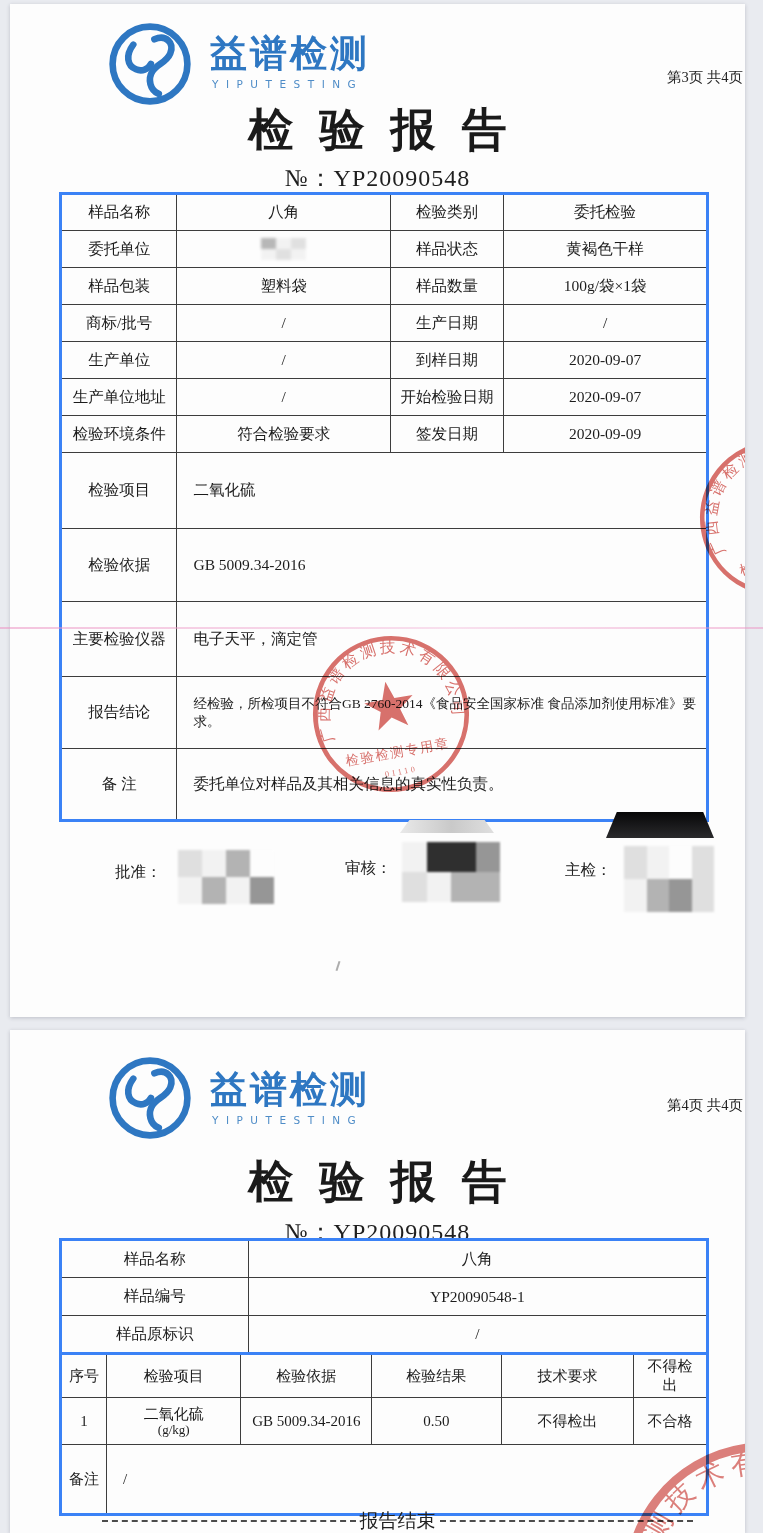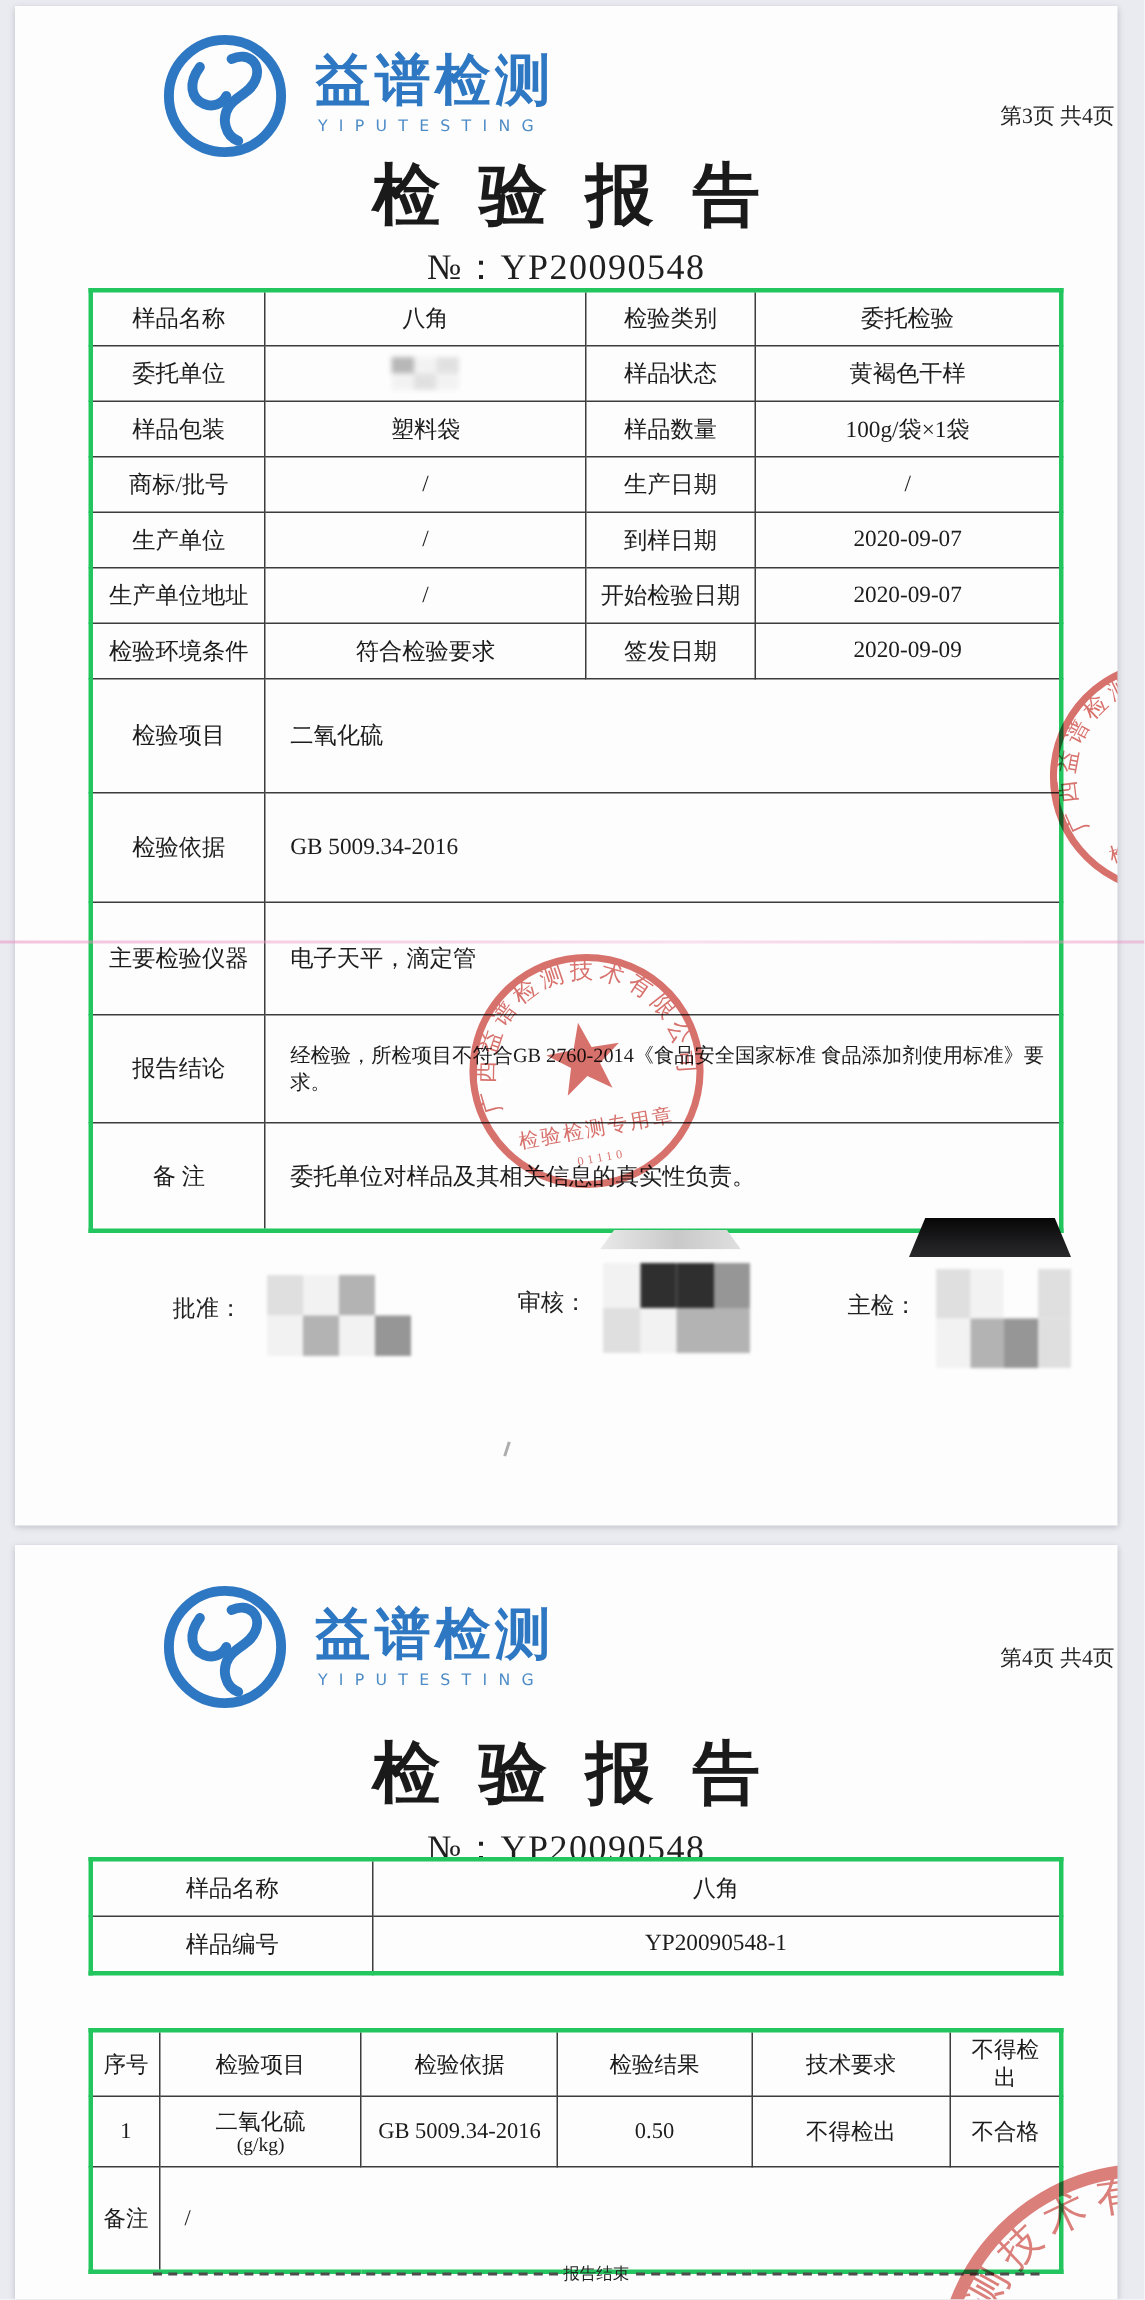--- a/index.html
+++ b/index.html
@@ -48,21 +48,21 @@
   #page1 .report-no { top:158px; }
   #page2 .report-no { top:186px; }
 
   
   table.rpt {
     position:absolute; left:49px; width:650px;
     border-collapse:collapse; table-layout:fixed;
     font-size:15.5px; color:#1c1c1c;
   }
   table.rpt td { border:1.5px solid #3d3d3d; text-align:center; padding:2px 6px; }
-  table.rpt { border:3px solid #22c55e; }
+  table.rpt { border:3px solid #3b82f6; }
   #t1 { top:188px; }
   #t1 tr.r  { height:37px; }
   tr.h76 { height:76px; } tr.h73 { height:73px; } tr.h75 { height:75px; } tr.h72 { height:72px; }
   td.wval { text-align:left !important; padding-left:16px !important; }
   td.concl { font-size:13.5px; }
   #t2 { top:208px; }
   #t2 tr { height:38px; }
   #t3 { top:322px; font-size:15px; }
   #t3 tr.hd { height:34px; }
   #t3 tr.dat { height:47px; }
@@ -88,21 +88,21 @@
   .trap { position:absolute; clip-path:polygon(10% 0,90% 0,100% 100%,0 100%); }
   #trap-light { left:390px; top:816px; width:94px; height:13px;
     background:linear-gradient(90deg,#e9e9e9,#c9c9c9 55%,#dfdfdf); }
   #trap-dark { left:596px; top:808px; width:108px; height:26px;
     background:linear-gradient(180deg,#070708,#2a2a2c); }
   #pink-line { position:absolute; left:0; top:627px; width:763px; height:2px;
     background:linear-gradient(90deg,rgba(236,148,196,.55),rgba(240,170,210,.35) 60%,rgba(236,148,196,.5)); }
   #tick { position:absolute; left:327px; top:957px; width:2px; height:10px; background:#8a8a8a; transform:rotate(18deg); opacity:.7; }
 
   
-  .end-line { position:absolute; left:92px; right:52px; top:478px; display:flex; align-items:center; gap:4px; font-size:11px; color:#222; }
+  .end-line { position:absolute; left:92px; right:52px; top:478px; display:flex; align-items:center; gap:4px; font-size:19px; color:#222; }
   .end-line .dash { flex:1; height:0; border-top:2px dashed #4c4c4c; }
 
   svg text, svg textPath { font-family:"Liberation Serif","DejaVu Serif",serif; }
 </style>
 </head>
 <body>
 
 <div class="page" id="page1">
   <div class="hdr">
     <svg class="logo-mark" viewBox="0 0 100 100">
@@ -284,20 +284,24 @@
         <col style="width:71%">
       </colgroup>
     <tbody>
         <tr>
       <td>样品名称</td>
       <td>八角</td>
     </tr>
     <tr>
       <td>样品编号</td>
       <td>YP20090548-1</td>
+    </tr>
+    <tr>
+      <td>样品原标识</td>
+      <td>/</td>
     </tr>
   </tbody>
     </table>
 
   <table class="rpt" id="t3">
     <colgroup>
         <col style="width:7.1%">
         <col style="width:20.8%">
         <col style="width:20.2%">
         <col style="width:20%">

